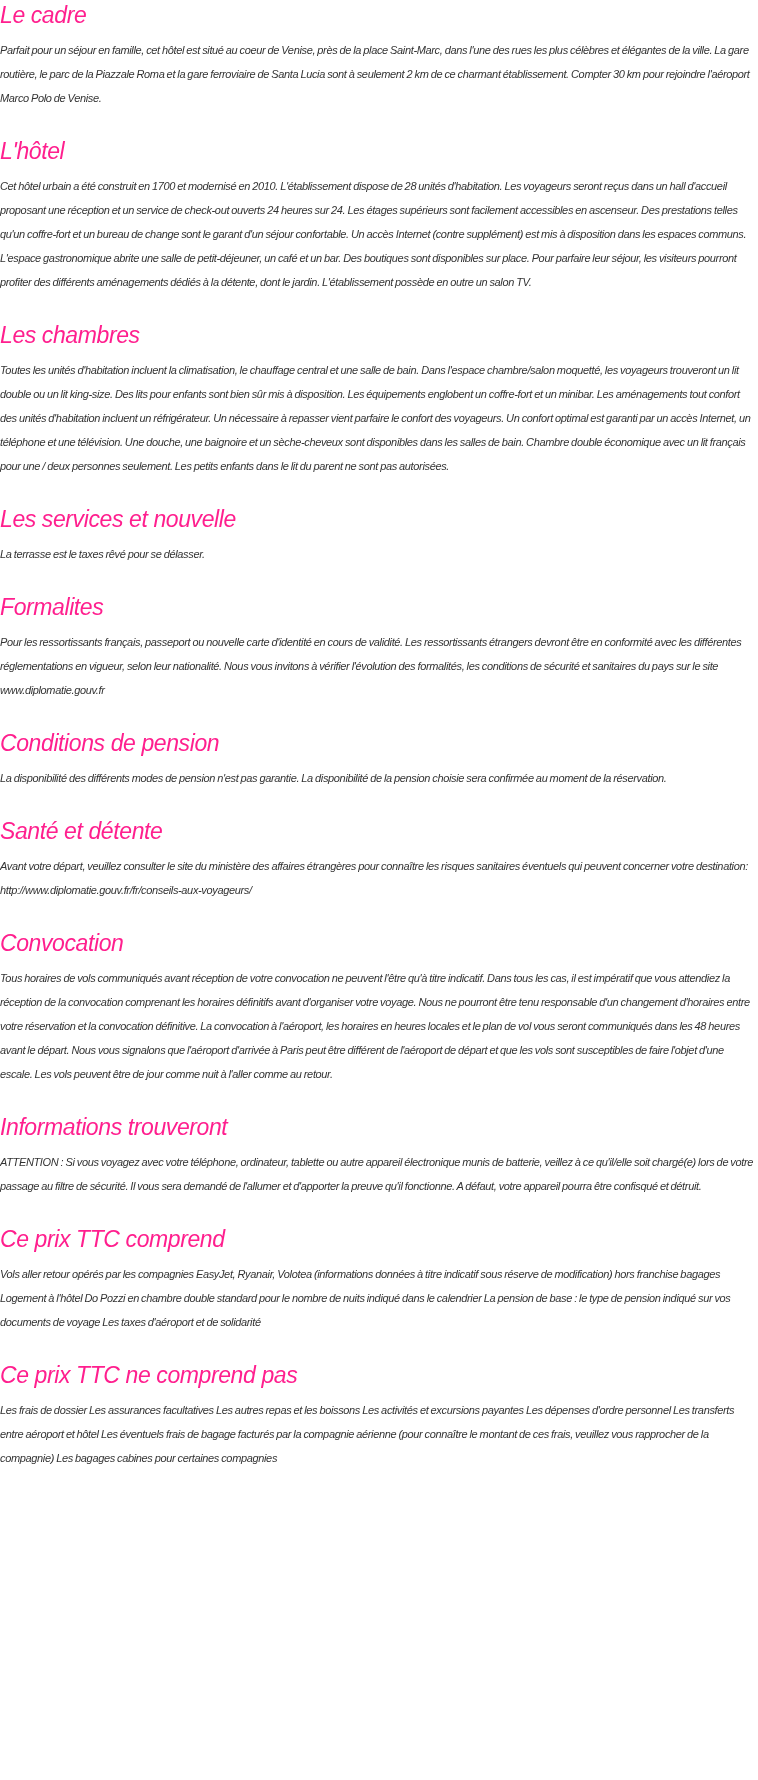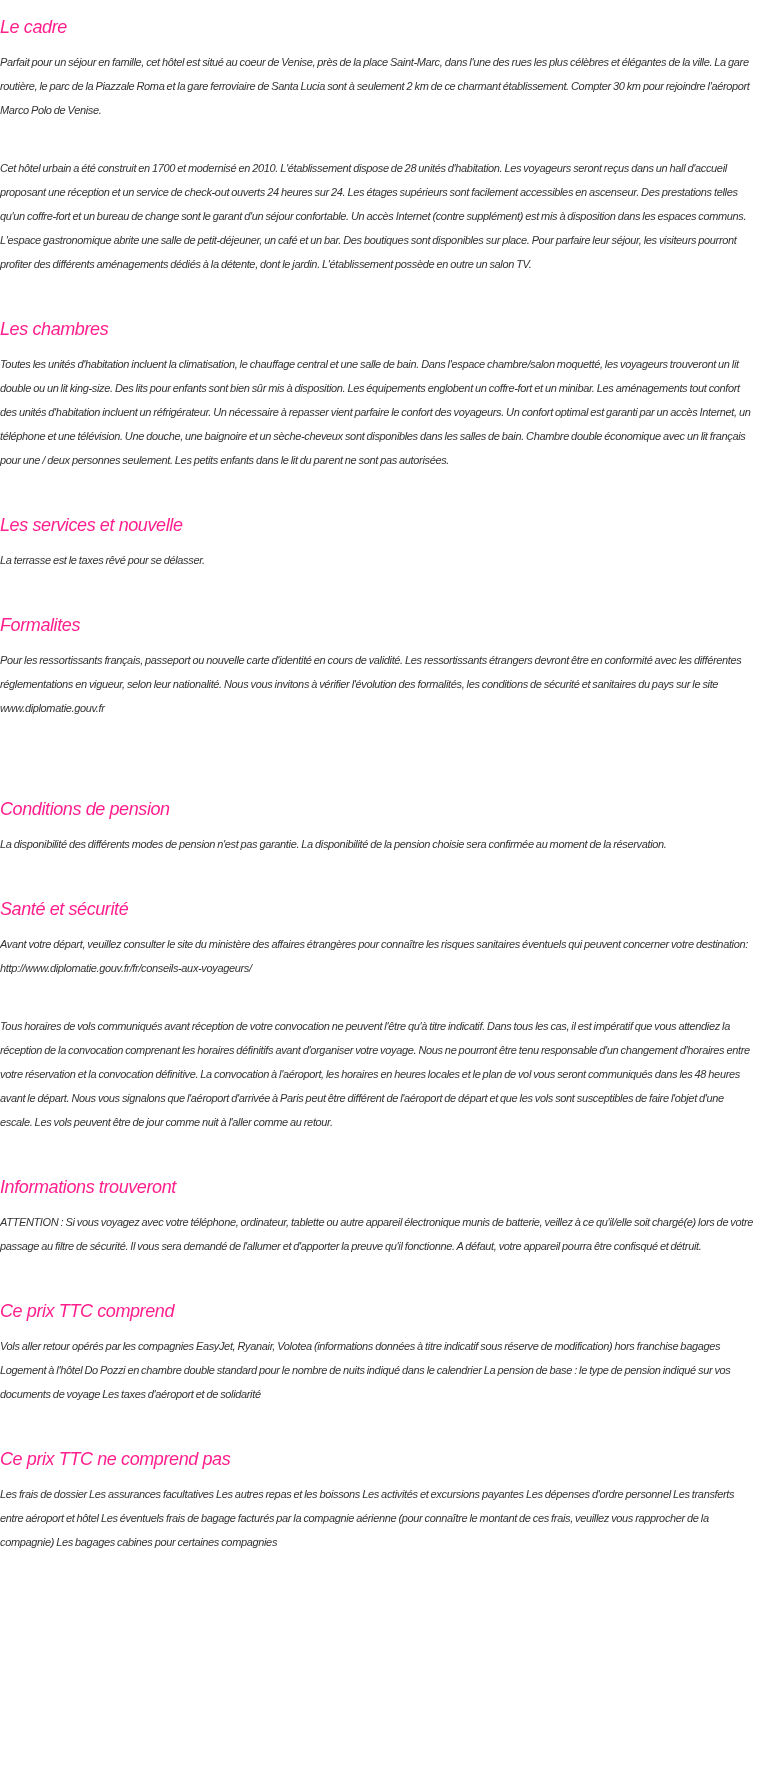--- a/index.html
+++ b/index.html
@@ -18,24 +18,24 @@
     width: 758px;
   }
   .section {
     margin: 0;
   }
   .section-title {
     margin: 0;
     color: #ff1f8e;
     font-style: italic;
     font-weight: normal;
-    font-size: 18px;
+    font-size: 23px;
     line-height: 30px;
     letter-spacing: -0.4px;
-    padding-top: 12px;
+    padding-top: 0;
   }
   .section-body {
     margin: 8px 0 0 0;
     color: #333333;
     font-style: italic;
     font-size: 11px;
     line-height: 24px;
     letter-spacing: -0.35px;
     word-spacing: -0.5px;
   }
@@ -46,20 +46,21 @@
 
 <div class="content">
 
   <div class="section">
     <h2 class="section-title" style="color: rgb(255, 31, 142);">Le cadre</h2>
     <p class="section-body">Parfait pour un séjour en famille, cet hôtel est situé au coeur de Venise, près de la place Saint-Marc, dans l'une des rues les plus célèbres et élégantes de la ville. La gare routière, le parc de la Piazzale Roma et la gare ferroviaire de Santa Lucia sont à seulement 2 km de ce charmant établissement. Compter 30 km pour rejoindre l'aéroport Marco Polo de Venise.</p>
   </div>
   <div class="gap"></div>
 
   <div class="section">
+    <h2 class="section-title" style="color: rgb(255, 31, 142);">L'hôtel</h2>
     <p class="section-body">Cet hôtel urbain a été construit en 1700 et modernisé en 2010. L'établissement dispose de 28 unités d'habitation. Les voyageurs seront reçus dans un hall d'accueil proposant une réception et un service de check-out ouverts 24 heures sur 24. Les étages supérieurs sont facilement accessibles en ascenseur. Des prestations telles qu'un coffre-fort et un bureau de change sont le garant d'un séjour confortable. Un accès Internet (contre supplément) est mis à disposition dans les espaces communs. L'espace gastronomique abrite une salle de petit-déjeuner, un café et un bar. Des boutiques sont disponibles sur place. Pour parfaire leur séjour, les visiteurs pourront profiter des différents aménagements dédiés à la détente, dont le jardin. L'établissement possède en outre un salon TV.</p>
   </div>
   <div class="gap"></div>
 
   <div class="section">
     <h2 class="section-title" style="color: rgb(255, 31, 142);">Les chambres</h2>
     <p class="section-body">Toutes les unités d'habitation incluent la climatisation, le chauffage central et une salle de bain. Dans l'espace chambre/salon moquetté, les voyageurs trouveront un lit double ou un lit king-size. Des lits pour enfants sont bien sûr mis à disposition. Les équipements englobent un coffre-fort et un minibar. Les aménagements tout confort des unités d'habitation incluent un réfrigérateur. Un nécessaire à repasser vient parfaire le confort des voyageurs. Un confort optimal est garanti par un accès Internet, un téléphone et une télévision. Une douche, une baignoire et un sèche-cheveux sont disponibles dans les salles de bain. Chambre double économique avec un lit français pour une / deux personnes seulement. Les petits enfants dans le lit du parent ne sont pas autorisées.</p>
   </div>
   <div class="gap"></div>
 
@@ -69,32 +70,33 @@
   </div>
   <div class="gap"></div>
 
   <div class="section">
     <h2 class="section-title" style="color: rgb(255, 31, 142);">Formalites</h2>
     <p class="section-body">Pour les ressortissants français, passeport ou nouvelle carte d'identité en cours de validité. Les ressortissants étrangers devront être en conformité avec les différentes réglementations en vigueur, selon leur nationalité. Nous vous invitons à vérifier l'évolution des formalités, les conditions de sécurité et sanitaires du pays sur le site www.diplomatie.gouv.fr</p>
   </div>
   <div class="gap"></div>
 
   <div class="section">
-    <h2 class="section-title" style="color: rgb(255, 31, 142); margin-top: 36px;">Conditions de pension</h2>
+    <h2 class="section-title" style="color: rgb(255, 31, 142);">Conditions de pension</h2>
     <p class="section-body">La disponibilité des différents modes de pension n'est pas garantie. La disponibilité de la pension choisie sera confirmée au moment de la réservation.</p>
   </div>
   <div class="gap"></div>
 
   <div class="section">
-    <h2 class="section-title" style="color: rgb(255, 31, 142);">Santé et sécurité</h2>
+    <h2 class="section-title" style="color: rgb(255, 31, 142);">Santé et détente</h2>
     <p class="section-body">Avant votre départ, veuillez consulter le site du ministère des affaires étrangères pour connaître les risques sanitaires éventuels qui peuvent concerner votre destination: http://www.diplomatie.gouv.fr/fr/conseils-aux-voyageurs/</p>
   </div>
   <div class="gap"></div>
 
   <div class="section">
+    <h2 class="section-title" style="color: rgb(255, 31, 142);">Convocation</h2>
     <p class="section-body">Tous horaires de vols communiqués avant réception de votre convocation ne peuvent l'être qu'à titre indicatif. Dans tous les cas, il est impératif que vous attendiez la réception de la convocation comprenant les horaires définitifs avant d'organiser votre voyage. Nous ne pourront être tenu responsable d'un changement d'horaires entre votre réservation et la convocation définitive. La convocation à l'aéroport, les horaires en heures locales et le plan de vol vous seront communiqués dans les 48 heures avant le départ. Nous vous signalons que l'aéroport d'arrivée à Paris peut être différent de l'aéroport de départ et que les vols sont susceptibles de faire l'objet d'une escale. Les vols peuvent être de jour comme nuit à l'aller comme au retour.</p>
   </div>
   <div class="gap"></div>
 
   <div class="section">
     <h2 class="section-title" style="color: rgb(255, 31, 142);">Informations trouveront</h2>
     <p class="section-body">ATTENTION : Si vous voyagez avec votre téléphone, ordinateur, tablette ou autre appareil électronique munis de batterie, veillez à ce qu'il/elle soit chargé(e) lors de votre passage au filtre de sécurité. Il vous sera demandé de l'allumer et d'apporter la preuve qu'il fonctionne. A défaut, votre appareil pourra être confisqué et détruit.</p>
   </div>
   <div class="gap"></div>
 

